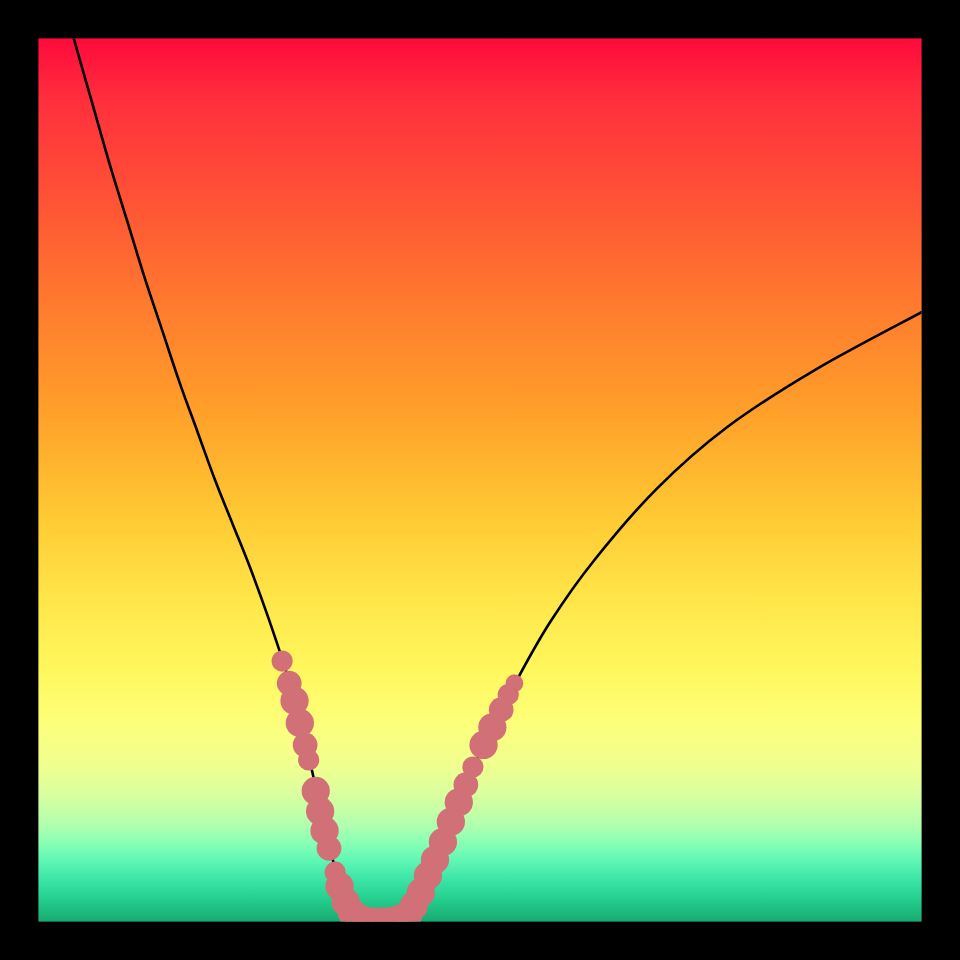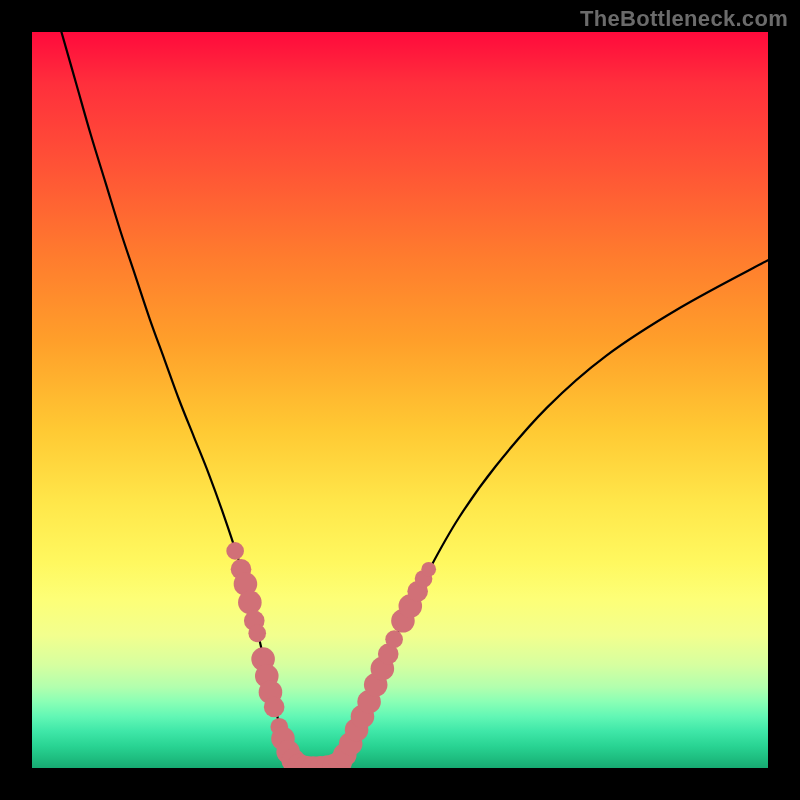--- a/index.html
+++ b/index.html
@@ -61,21 +61,20 @@
     font-weight: 600;
     letter-spacing: 0.3px;
     color: #6b6b6b;
   }
 </style>
 </head>
 <body>
 
 <div class="stage">
 
-  <div class="attribution">TheBottleneck.com</div>
 
   <div class="plot-frame">
     <div class="gradient-bg"></div>
     <svg class="curve-layer" viewBox="0 0 736 736" preserveAspectRatio="none">
       <path id="curve-path" fill="none" stroke="#000000" stroke-width="2.2" stroke-linecap="round" stroke-linejoin="round" d="M 29.44 0.00 C 32.09 9.27, 38.86 32.97, 44.16 51.52 C 49.46 70.07, 53.58 85.16, 58.88 103.04 C 64.18 120.92, 68.30 133.66, 73.60 150.88 C 78.90 168.10, 83.02 182.16, 88.32 198.72 C 93.62 215.28, 97.74 226.98, 103.04 242.88 C 108.34 258.78, 112.46 271.80, 117.76 287.04 C 123.06 302.28, 127.18 312.95, 132.48 327.52 C 137.78 342.09, 141.90 354.09, 147.20 368.00 C 152.50 381.91, 156.62 391.55, 161.92 404.80 C 167.22 418.05, 171.34 427.69, 176.64 441.60 C 181.94 455.51, 186.06 466.84, 191.36 482.08 C 196.66 497.32, 202.11 513.65, 206.08 526.24 C 210.05 538.83, 210.79 542.06, 213.44 552.00 C 216.09 561.94, 218.15 570.84, 220.80 581.44 C 223.45 592.04, 225.51 599.62, 228.16 610.88 C 230.81 622.14, 232.87 632.74, 235.52 644.00 C 238.17 655.26, 240.50 663.50, 242.88 673.44 C 245.26 683.38, 246.78 691.52, 248.77 699.20 C 250.76 706.88, 252.07 711.23, 253.92 716.13 C 255.77 721.03, 257.35 723.65, 259.07 726.43 C 260.79 729.21, 262.69 730.66, 263.49 731.58 C 264.28 732.51, 262.56 731.05, 263.49 731.58 C 264.42 732.11, 266.52 733.80, 268.64 734.53 C 270.76 735.26, 272.75 735.37, 275.26 735.63 C 277.78 735.90, 279.71 736.00, 282.62 736.00 C 285.54 736.00, 288.28 735.90, 291.46 735.63 C 294.64 735.37, 297.37 735.26, 300.29 734.53 C 303.20 733.80, 306.32 732.11, 307.65 731.58 C 308.97 731.05, 306.72 733.17, 307.65 731.58 C 308.58 729.99, 310.55 726.99, 312.80 722.75 C 315.05 718.51, 316.85 714.92, 320.16 708.03 C 323.47 701.14, 326.56 695.34, 331.20 684.48 C 335.84 673.62, 339.30 663.58, 345.92 647.68 C 352.54 631.78, 358.73 616.03, 368.00 596.16 C 377.27 576.29, 386.84 557.15, 397.44 537.28 C 408.04 517.41, 414.96 504.31, 426.88 485.76 C 438.80 467.21, 447.78 454.11, 463.68 434.24 C 479.58 414.37, 495.33 395.23, 515.20 375.36 C 535.07 355.49, 550.23 341.72, 574.08 323.84 C 597.93 305.96, 618.53 293.22, 647.68 276.00 C 676.83 258.78, 720.10 236.77, 736.00 228.16"></path>
       <g id="beads-group">
           <circle cx="203.14" cy="518.88" r="8.83" fill="#d17077"></circle>
           <circle cx="209.02" cy="537.28" r="10.30" fill="#d17077"></circle>
           <circle cx="213.44" cy="552.00" r="11.78" fill="#d17077"></circle>
           <circle cx="217.86" cy="570.40" r="11.78" fill="#d17077"></circle>

